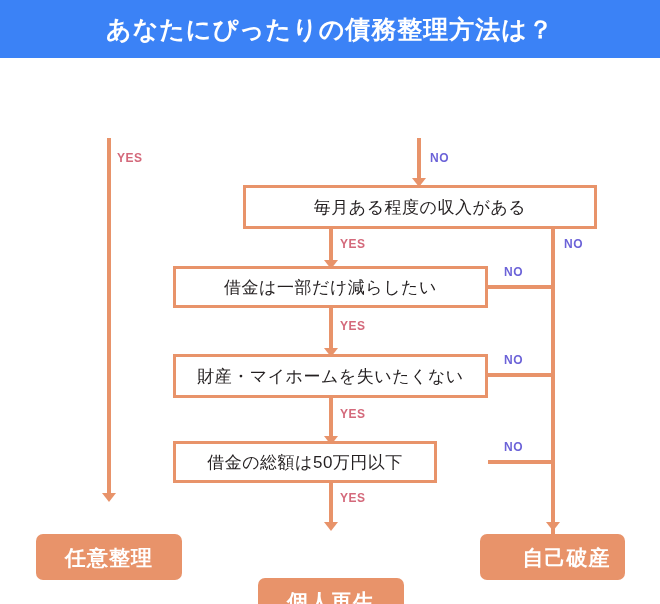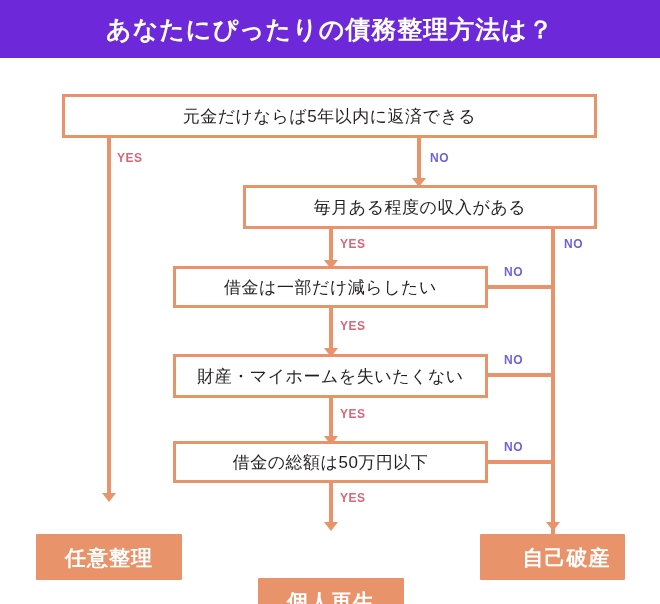--- a/index.html
+++ b/index.html
@@ -21,21 +21,21 @@
     background: #ffffff;
   }
 
   
   .header {
     position: absolute;
     left: 0;
     top: 0;
     width: 660px;
     height: 58px;
-    background: #6d28d9;
+    background: #3b82f6;
     display: flex;
     align-items: center;
     justify-content: center;
   }
   .header-title {
     color: #ffffff;
     font-size: 25px;
     font-weight: bold;
     letter-spacing: 1px;
     line-height: 1;
@@ -58,21 +58,21 @@
     line-height: 1;
     white-space: nowrap;
     letter-spacing: 0.5px;
   }
 
   
   .rbox {
     position: absolute;
     box-sizing: border-box;
     background: #e8936a;
-    border-radius: 1px;
+    border-radius: 7px;
     display: flex;
     align-items: center;
     justify-content: center;
   }
   .rbox-label {
     color: #ffffff;
     font-size: 21px;
     font-weight: bold;
     line-height: 1;
     white-space: nowrap;
@@ -113,23 +113,20 @@
 </style>
 </head>
 <body>
 
 <div id="flow">
 
   <div class="header">
     <div class="header-title">あなたにぴったりの債務整理方法は？</div>
   </div>
 
-  <div class="qbox" style="left:62px; top:94px; width:535px; height:44px;">
-    <span class="qbox-label">元金だけならば5年以内に返済できる</span>
-  </div>
 
   <div class="vline" style="left:107px; top:138px; height:357px;"></div>
   <div class="arrow" style="left:102px; top:493px;"></div>
   <div class="blabel yes" style="left:117px; top:152px;">YES</div>
 
   <div class="vline" style="left:417px; top:138px; height:42px;"></div>
   <div class="arrow" style="left:412px; top:178px;"></div>
   <div class="blabel no" style="left:430px; top:152px;">NO</div>
 
   <div class="qbox" style="left:243px; top:185px; width:354px; height:44px;">
@@ -159,21 +156,21 @@
     <span class="qbox-label">財産・マイホームを失いたくない</span>
   </div>
 
   <div class="hline" style="left:488px; top:373px; width:65px;"></div>
   <div class="blabel no" style="left:504px; top:354px;">NO</div>
 
   <div class="vline" style="left:329px; top:396px; height:42px;"></div>
   <div class="arrow" style="left:324px; top:436px;"></div>
   <div class="blabel yes" style="left:340px; top:408px;">YES</div>
 
-  <div class="qbox" style="left:173px; top:441px; width:315px; height:42px;">
+  <div class="qbox" style="left:173px; top:441px; width:264px; height:42px;">
     <span class="qbox-label">借金の総額は50万円以下</span>
   </div>
 
   <div class="hline" style="left:488px; top:460px; width:65px;"></div>
   <div class="blabel no" style="left:504px; top:441px;">NO</div>
 
   <div class="vline" style="left:329px; top:483px; height:39px;"></div>
   <div class="arrow" style="left:324px; top:522px;"></div>
   <div class="blabel yes" style="left:340px; top:492px;">YES</div>
 

